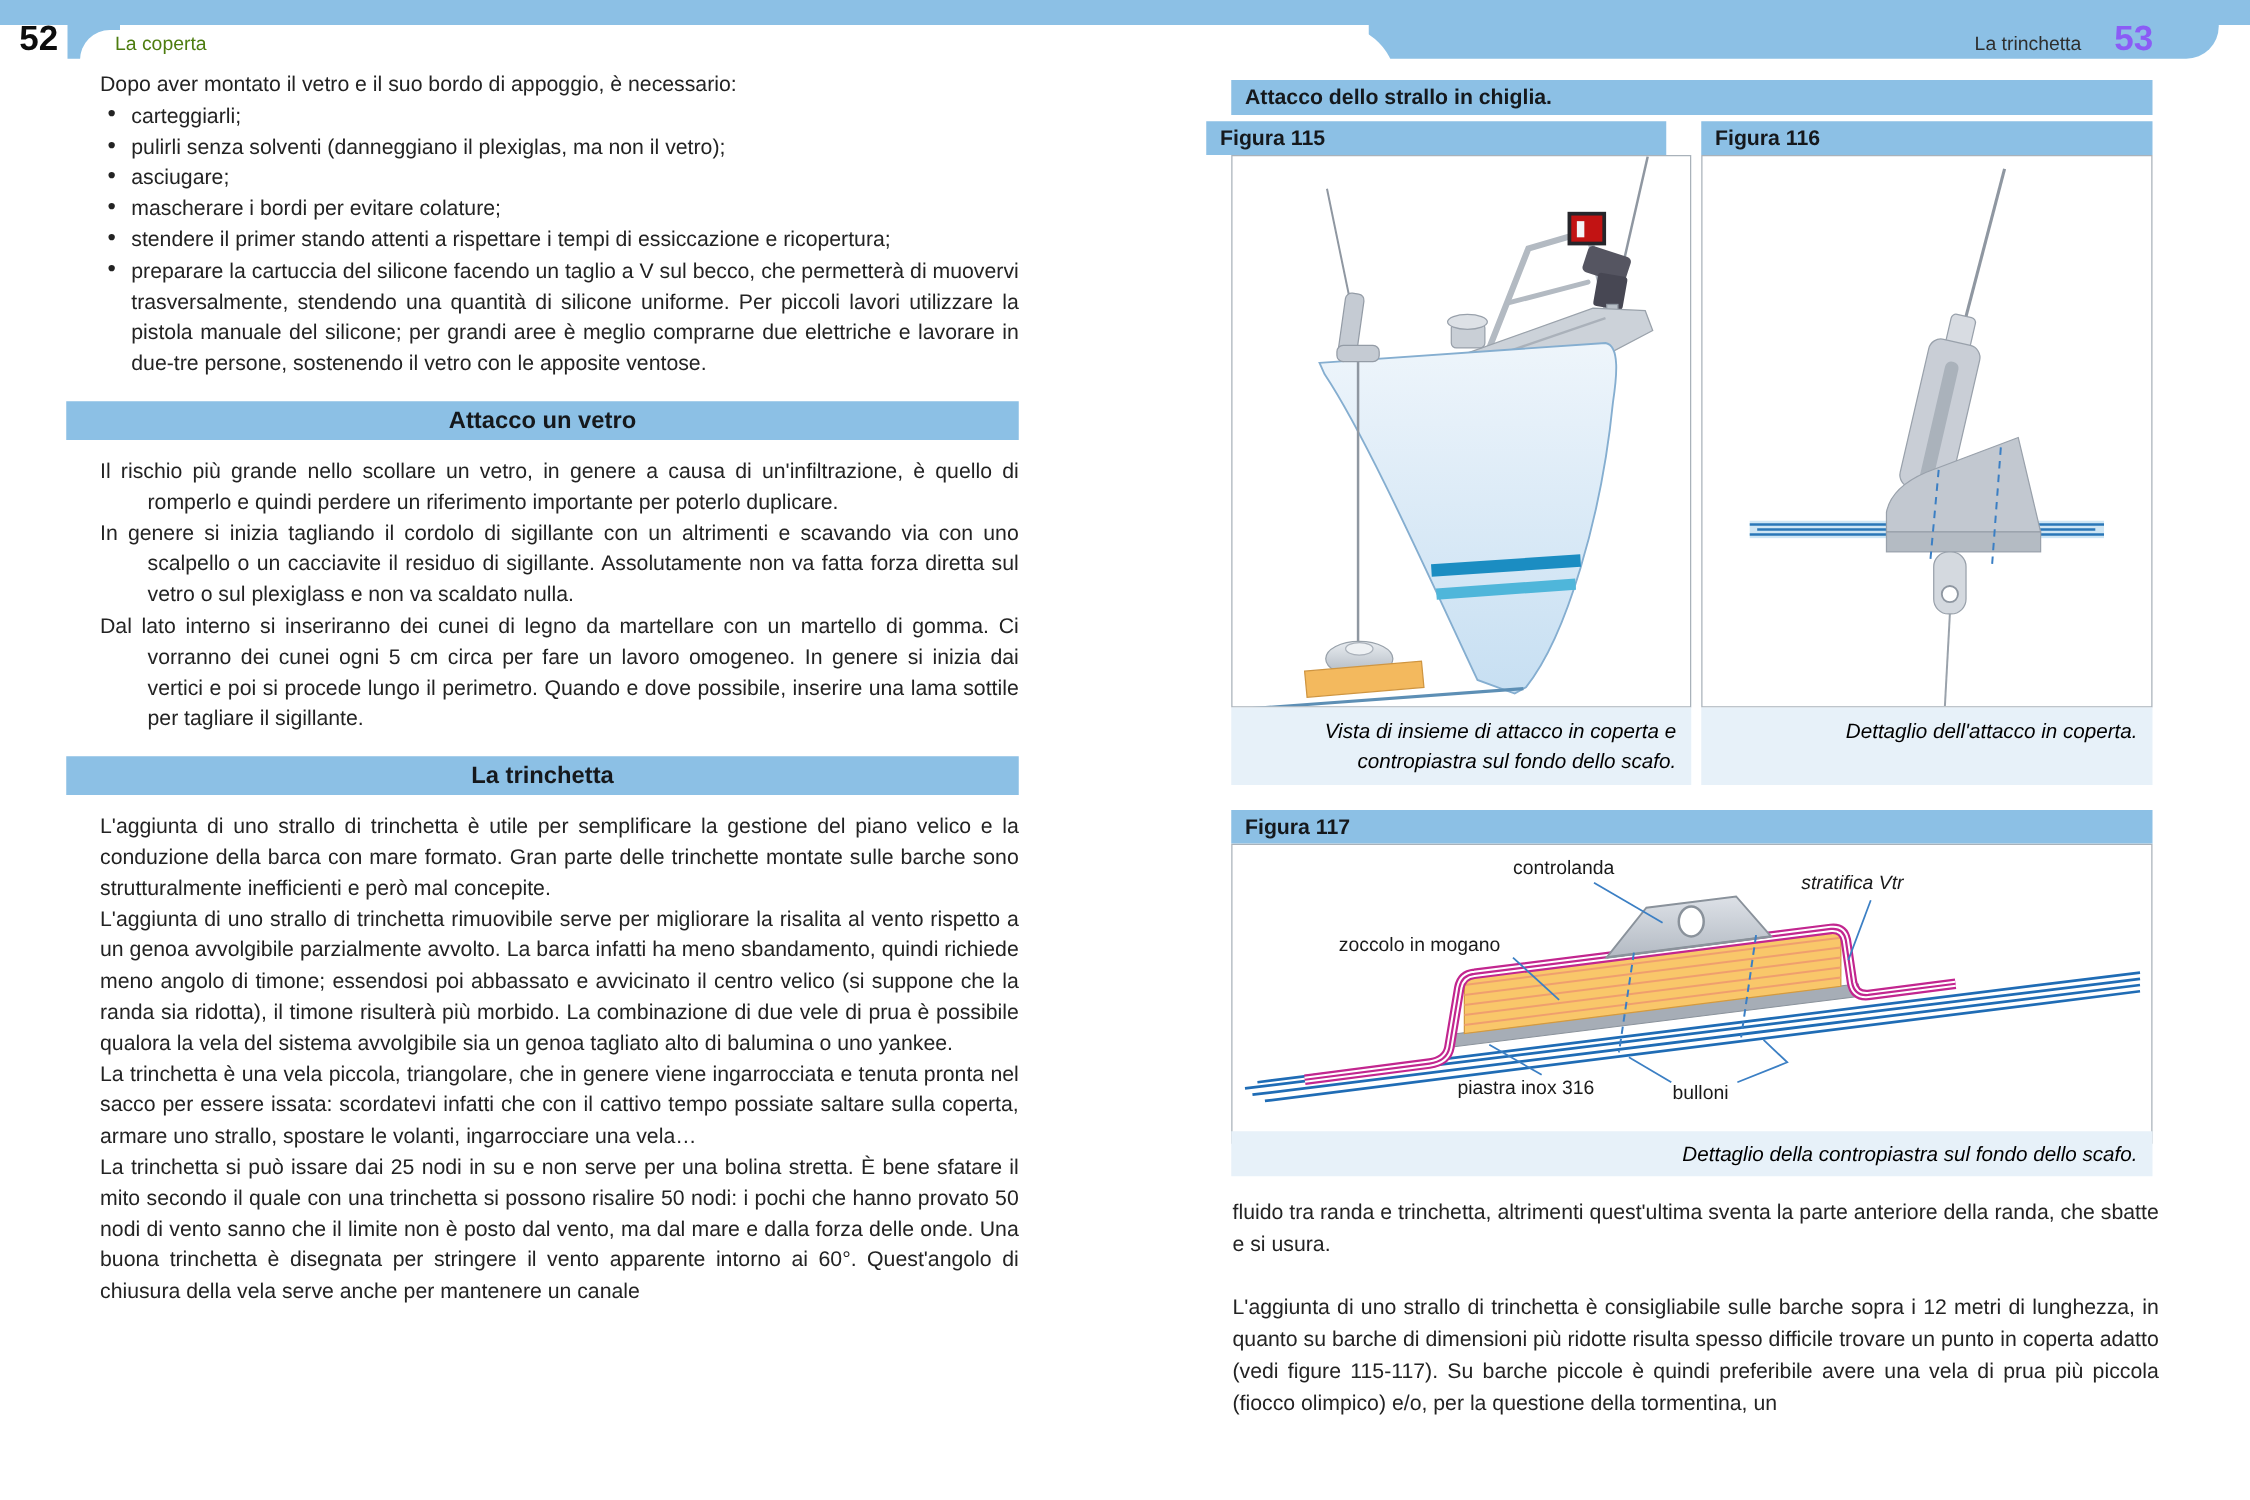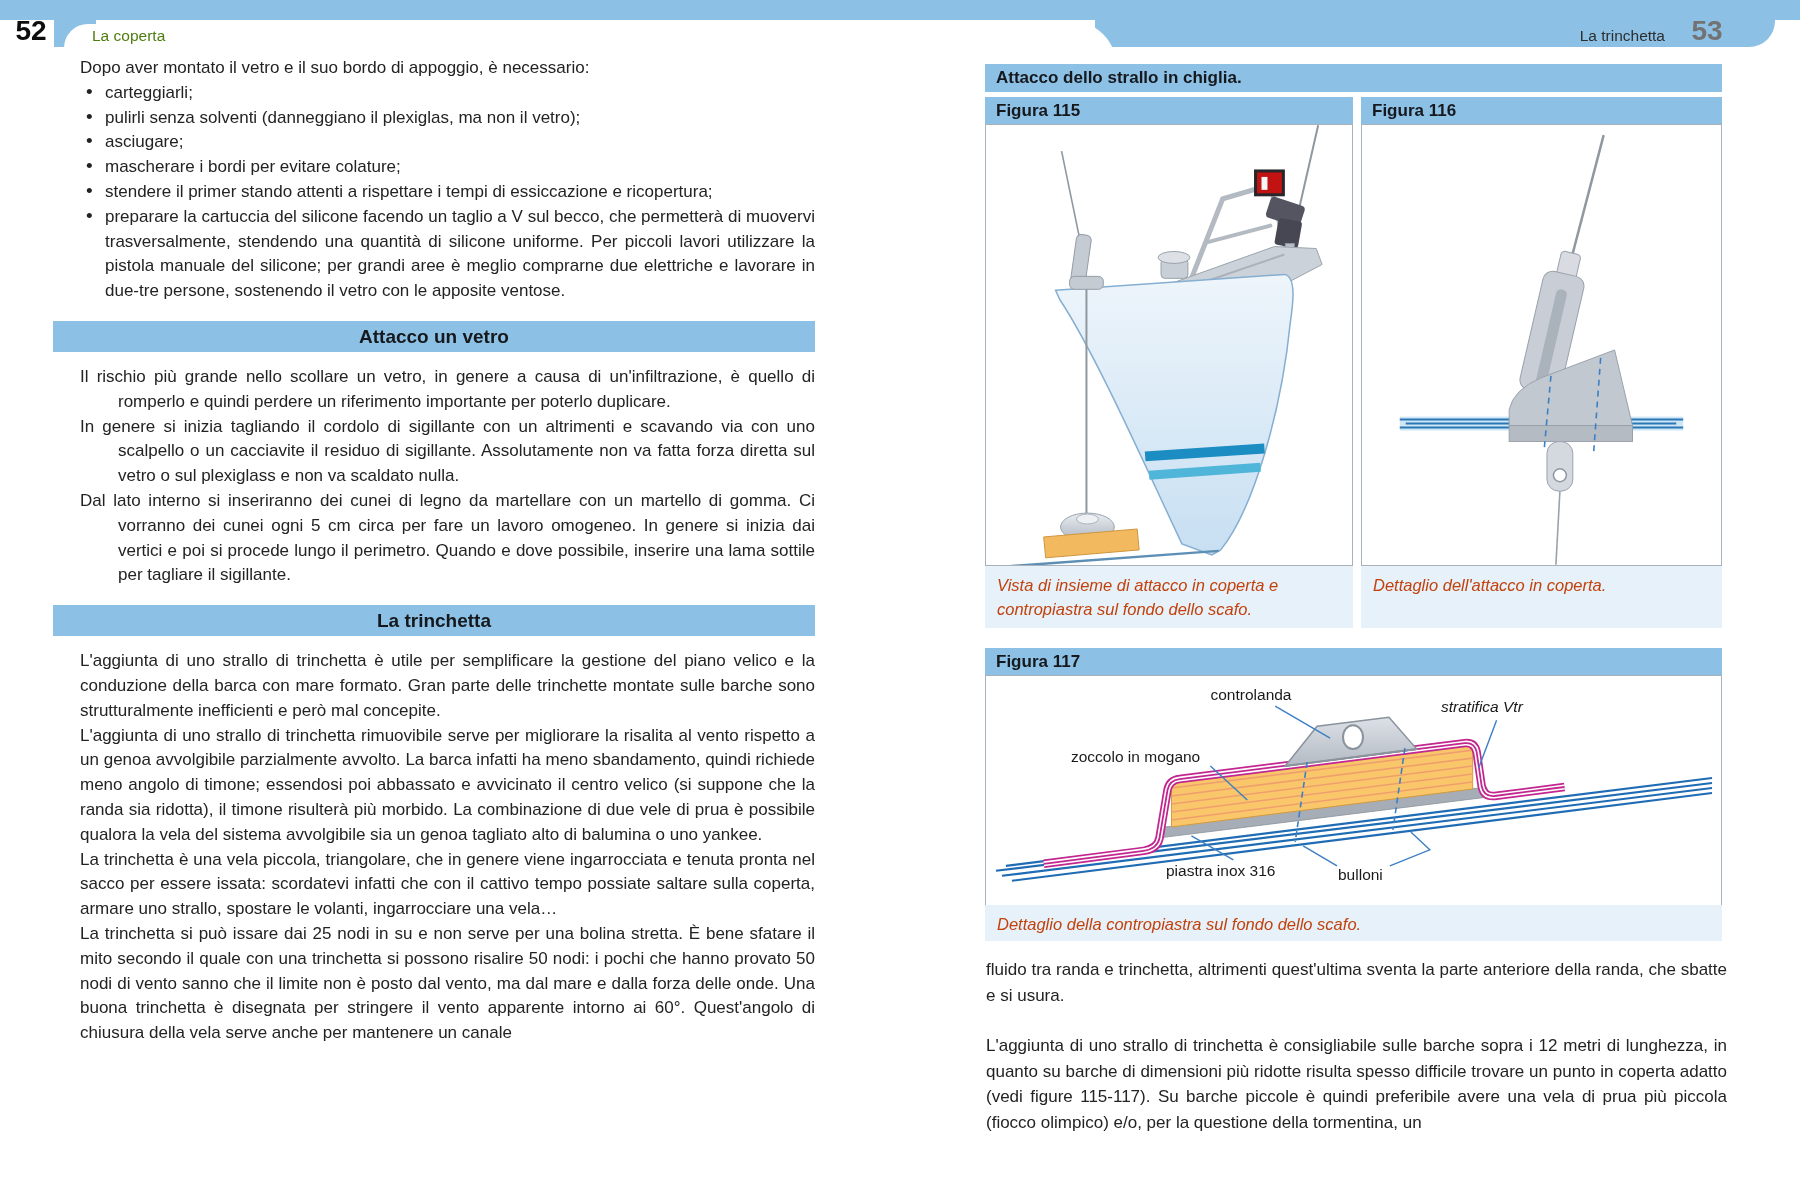--- a/index.html
+++ b/index.html
@@ -16,41 +16,41 @@
   .num-left{position:absolute;left:8px;top:15px;width:46px;text-align:center;
     font-size:28px;font-weight:bold;color:#0d0d0d;}
   .runhead-left{position:absolute;left:92px;top:24px;font-size:15.5px;color:#4d7c0f;line-height:24px;}
   .band-tab-right{position:absolute;left:1095px;top:0;width:680px;height:47px;background:#8cc0e5;
     border-radius:0 0 26px 0;}
   .white-notch-right{position:absolute;left:855px;top:20px;width:262px;height:50px;background:#ffffff;
     border-top-right-radius:48px;}
   .runhead-right{position:absolute;left:1450px;top:24px;width:215px;text-align:right;
     font-size:15.5px;color:#2e2e2e;line-height:24px;}
   .num-right{position:absolute;left:1682px;top:15px;width:50px;text-align:center;
-    font-size:28px;font-weight:bold;color:#737373;}
+    font-size:28px;font-weight:bold;color:#8b5cf6;}
 
   
   .col-left{position:absolute;left:53px;top:56px;width:762px;font-size:17px;line-height:24.8px;
     text-align:justify;color:#232323;}
   .col-left .txt{margin:0 0 0 27px;}
   .col-left ul{list-style:none;margin:0 0 16px 31px;padding:0;}
   .col-left li{position:relative;padding-left:21px;margin:0;}
   .col-left li:before{content:"\2022";position:absolute;left:2px;top:-1px;font-size:19px;}
   .banner{height:31px;line-height:31px;background:#8cc0e5;text-align:center;
     font-size:19px;font-weight:bold;color:#15181c;margin:17px 0 13px 0;}
   .hang{margin:0 0 0 27px;padding-left:38px;text-indent:-38px;}
   .gap-top{margin-top:24.8px;}
   .no-gap{margin-top:0;}
 
   
   .fig-banner{position:absolute;background:#8cc0e5;font-size:17px;font-weight:bold;color:#15181c;
     padding-left:11px;box-sizing:border-box;}
   .fig-panel{position:absolute;background:#ffffff;border:1px solid #a9b2ba;box-sizing:border-box;}
   .fig-caption{position:absolute;background:#e7f1f9;box-sizing:border-box;padding:7px 12px;
-    font-size:16.5px;font-style:italic;color:#c2410c;line-height:24px;}
+    font-size:16.5px;font-style:italic;color:#000000;line-height:24px;text-align:right;}
   .fig-label{position:absolute;font-size:15.5px;color:#1a1a1a;white-space:nowrap;}
 
   
   .rp-par{position:absolute;left:986px;width:741px;font-size:17px;line-height:25.5px;
     text-align:justify;color:#232323;margin:0;}
   svg{display:block;}
 </style>
 </head>
 <body>
 
@@ -80,21 +80,21 @@
   <p class="hang">Dal lato interno si inseriranno dei cunei di legno da martellare con un martello di gomma. Ci vorranno dei cunei ogni 5 cm circa per fare un lavoro omogeneo. In genere si inizia dai vertici e poi si procede lungo il perimetro. Quando e dove possibile, inserire una lama sottile per tagliare il sigillante.</p>
   <div class="banner">La trinchetta</div>
   <p class="txt">L'aggiunta di uno strallo di trinchetta è utile per semplificare la gestione del piano velico e la conduzione della barca con mare formato. Gran parte delle trinchette montate sulle barche sono strutturalmente inefficienti e però mal concepite.</p>
   <p class="txt gap-top">L'aggiunta di uno strallo di trinchetta rimuovibile serve per migliorare la risalita al vento rispetto a un genoa avvolgibile parzialmente avvolto. La barca infatti ha meno sbandamento, quindi richiede meno angolo di timone; essendosi poi abbassato e avvicinato il centro velico (si suppone che la randa sia ridotta), il timone risulterà più morbido. La combinazione di due vele di prua è possibile qualora la vela del sistema avvolgibile sia un genoa tagliato alto di balumina o uno yankee.</p>
   <p class="txt gap-top">La trinchetta è una vela piccola, triangolare, che in genere viene ingarrocciata e tenuta pronta nel sacco per essere issata: scordatevi infatti che con il cattivo tempo possiate saltare sulla coperta, armare uno strallo, spostare le volanti, ingarrocciare una vela…</p>
   <p class="txt no-gap">La trinchetta si può issare dai 25 nodi in su e non serve per una bolina stretta. È bene sfatare il mito secondo il quale con una trinchetta si possono risalire 50 nodi: i pochi che hanno provato 50 nodi di vento sanno che il limite non è posto dal vento, ma dal mare e dalla forza delle onde. Una buona trinchetta è disegnata per stringere il vento apparente intorno ai 60°. Quest'angolo di chiusura della vela serve anche per mantenere un canale</p>
 </div>
 
 <div class="fig-banner" style="left:985px;top:64px;width:737px;height:28px;line-height:28px;">Attacco dello strallo in chiglia.</div>
 
-<div class="fig-banner" style="left:985px;top:97px;width:368px;height:27px;line-height:27px;">Figura 115</div>
+<div class="fig-banner" style="left:965px;top:97px;width:368px;height:27px;line-height:27px;">Figura 115</div>
 <div class="fig-banner" style="left:1361px;top:97px;width:361px;height:27px;line-height:27px;">Figura 116</div>
 
 <div class="fig-panel" style="left:985px;top:124px;width:368px;height:442px;">
   <svg viewBox="0 0 368 442" width="366" height="440">
     <defs>
       <linearGradient id="hullg" x1="0" y1="0" x2="0" y2="1">
         <stop offset="0" stop-color="#eef5fb"></stop>
           <stop offset="1" stop-color="#c7dff2"></stop>
       </linearGradient>
       <linearGradient id="domeg" x1="0" y1="0" x2="0" y2="1">

